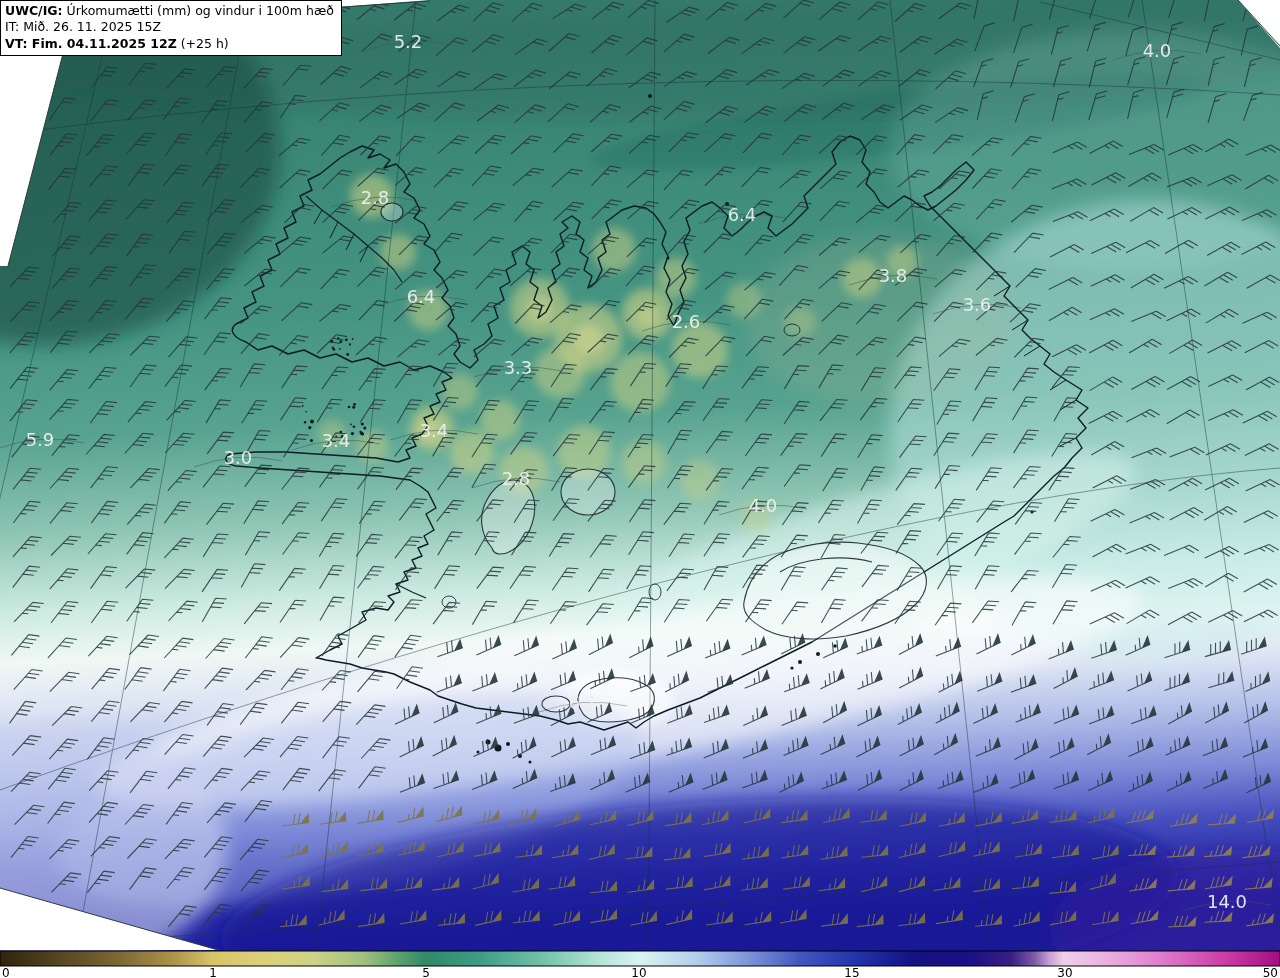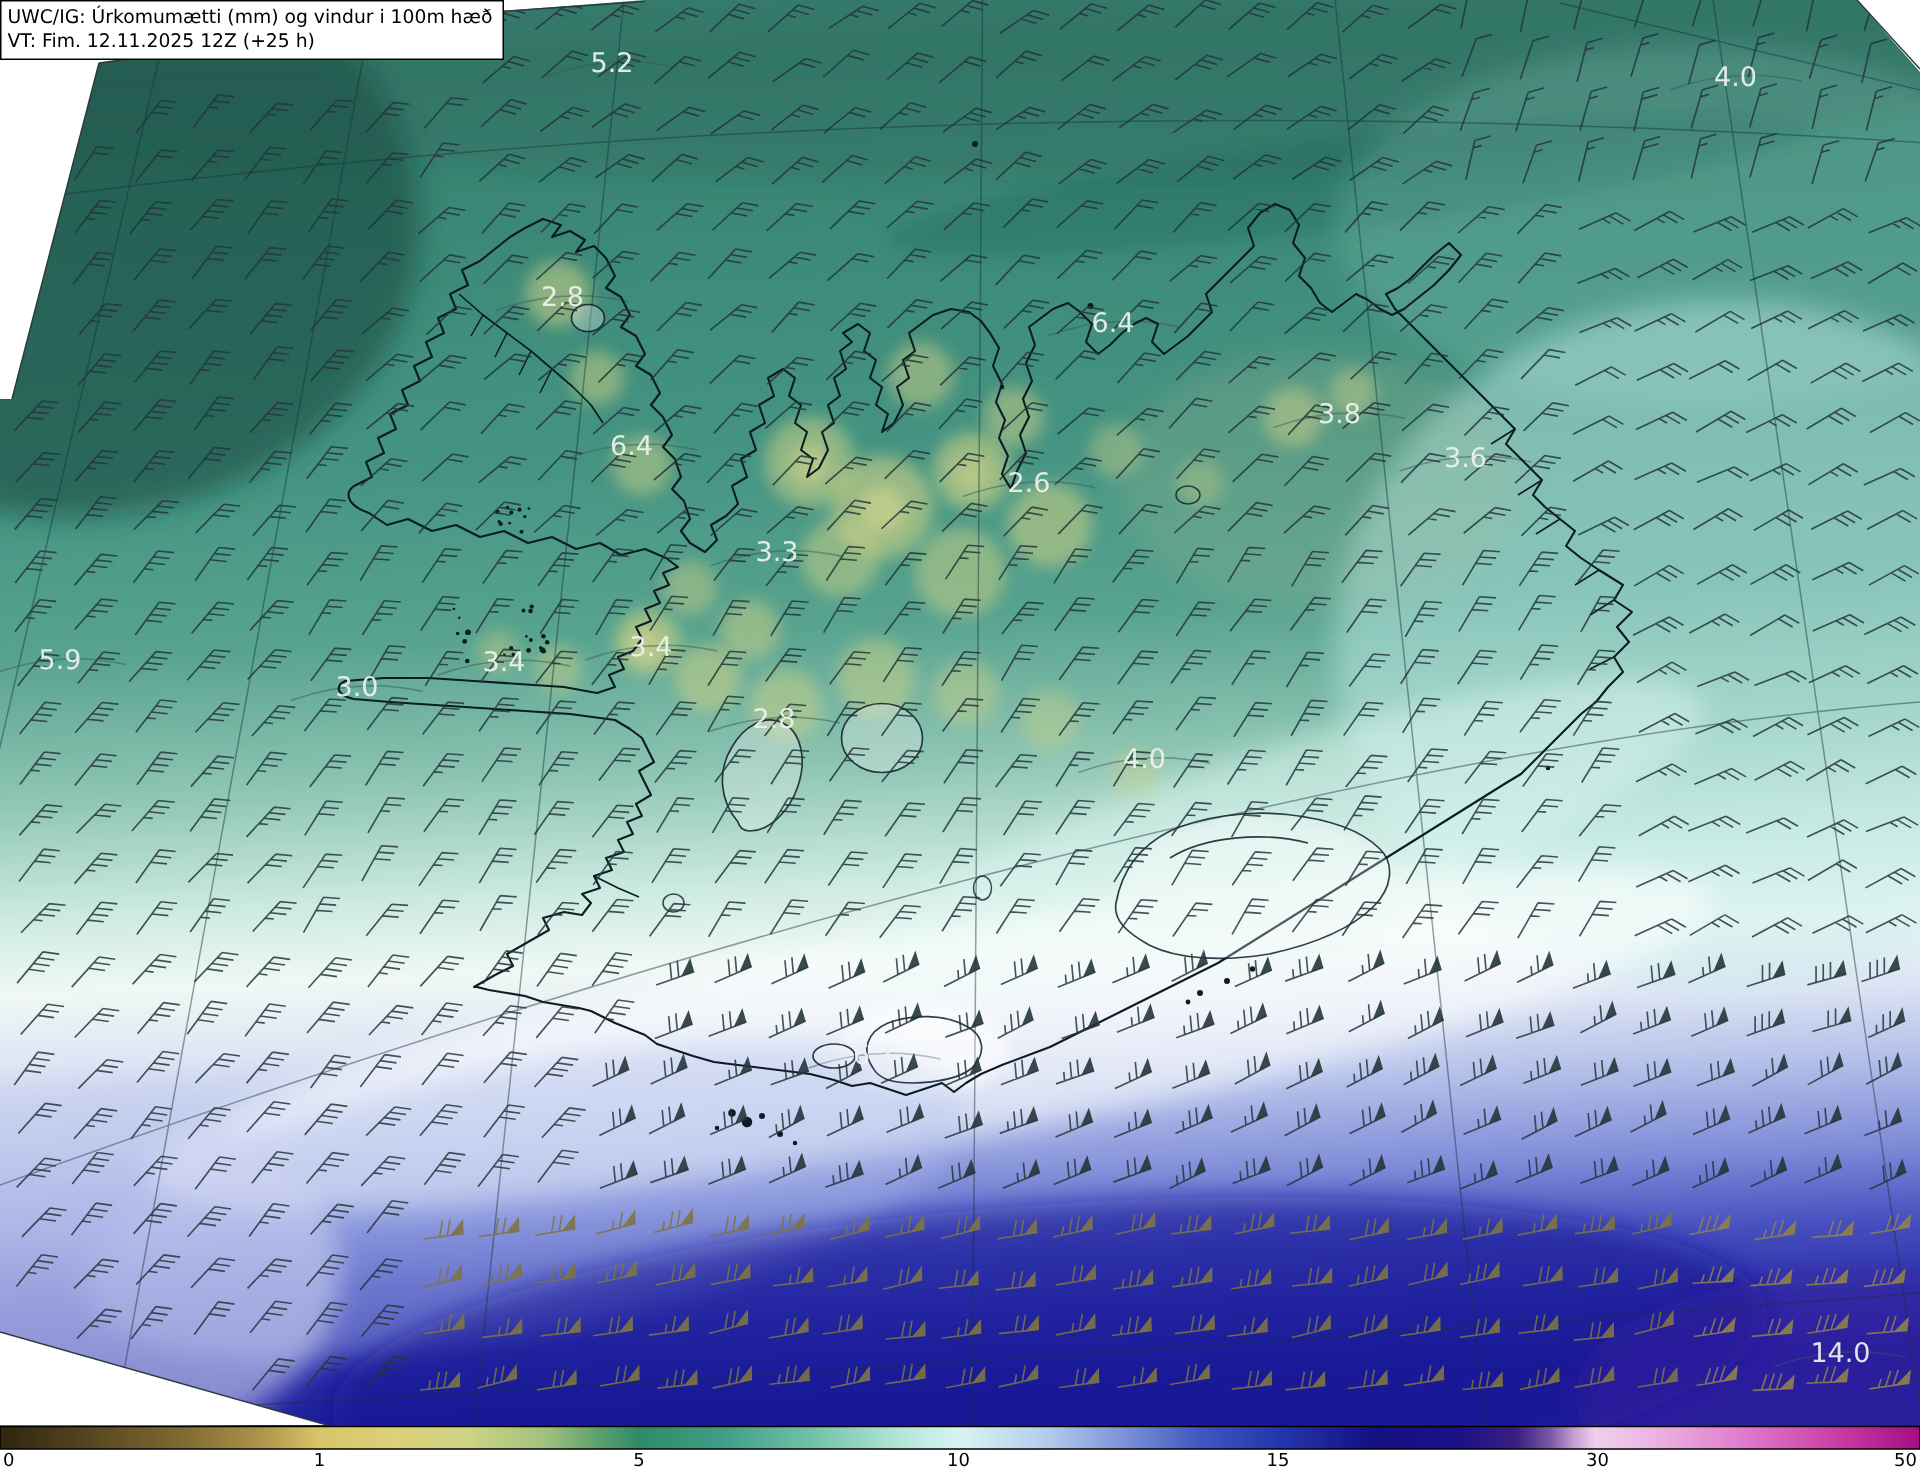--- a/index.html
+++ b/index.html
@@ -2,21 +2,21 @@
 <html><head>
 <meta charset="utf-8">
 <style>
   html,body{margin:0;padding:0;background:#fff;}
   .stage{position:relative;width:1280px;height:978px;overflow:hidden;
          font-family:"DejaVu Sans",sans-serif;background:#fff;}
   .stage svg{position:absolute;left:0;top:0;}
   .titlebox{position:absolute;left:0;top:0;background:#fff;border:1px solid #000;
             padding:2px 7px 3px 4px;font:12.5px/1.3 "DejaVu Sans",sans-serif;color:#000;
             white-space:nowrap;z-index:5;}
-  .titlebox .b{font-weight:normal;}
+  .titlebox .b{font-weight:bold;}
   .cb-ticks text{font:12px "DejaVu Sans",sans-serif;fill:#000;}
   .clabel{font:18px "DejaVu Sans",sans-serif;fill:#eef2ed;opacity:.93;}
 </style>
 </head>
 <body>
 
 <div class="stage">
 
 <svg id="map" width="1280" height="978" viewBox="0 0 1280 978">
   <defs>
@@ -313,16 +313,17 @@
           <text x="639" y="977" text-anchor="middle">10</text>
           <text x="852" y="977" text-anchor="middle">15</text>
           <text x="1065" y="977" text-anchor="middle">30</text>
           <text x="1278" y="977" text-anchor="end">50</text>
         </g>
   </g>
 </svg>
 
 <div class="titlebox">
   <div><span class="b">UWC/IG:</span> <span>Úrkomumætti (mm) og vindur i 100m hæð</span></div>
-  <div><span class="b">VT: Fim. 12.11.2025 12Z</span> <span>(+25 h)</span></div>
+  <div>IT: Mið. 26. 11. 2025 15Z</div>
+  <div><span class="b">VT: Fim. 04.11.2025 12Z</span> <span>(+25 h)</span></div>
 </div>
 
 </div>
 
 </body></html>

